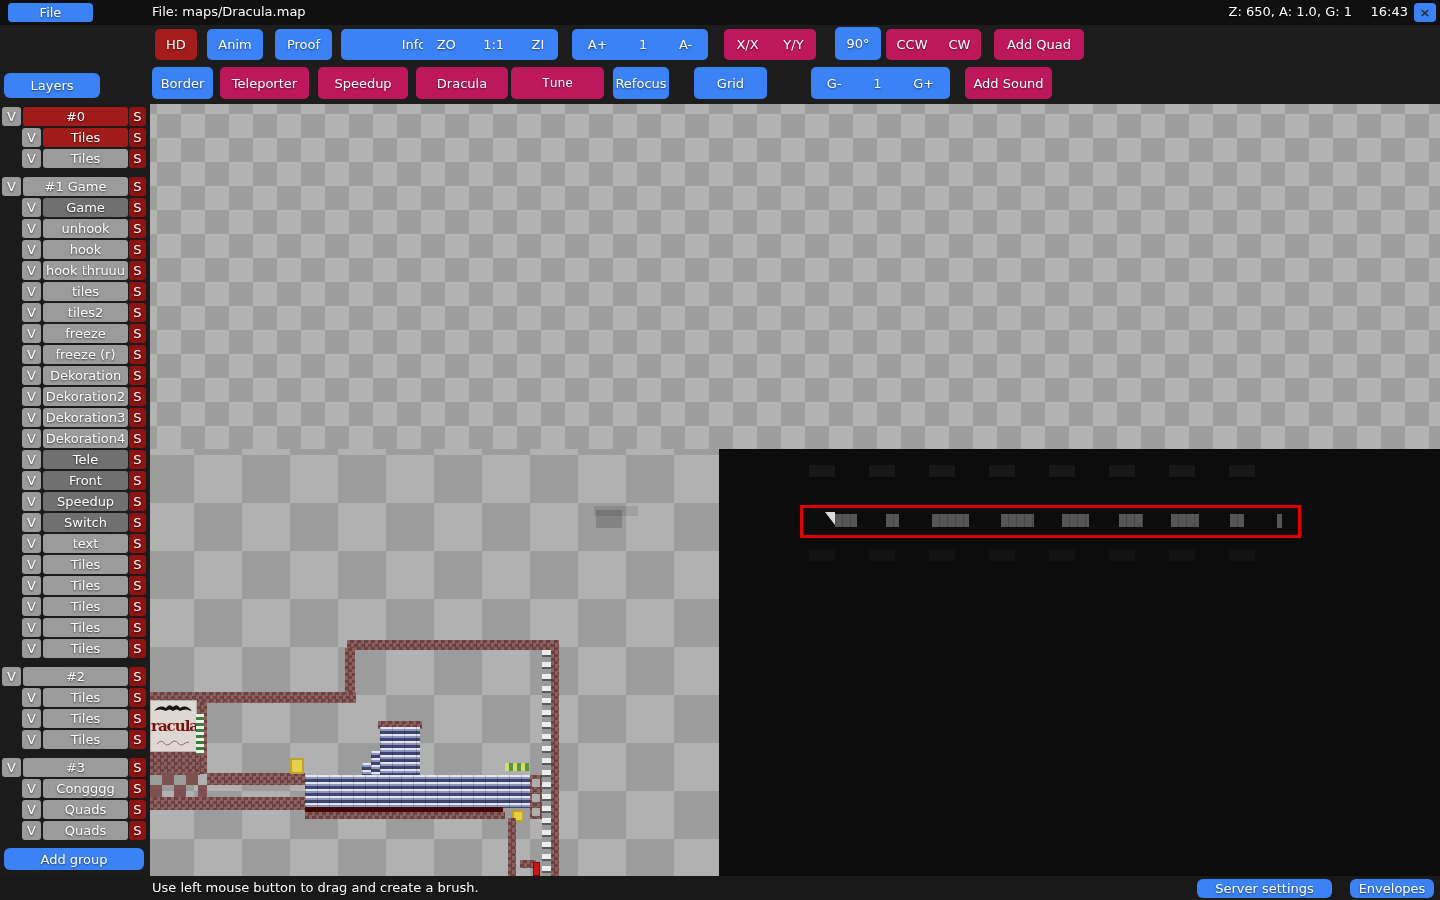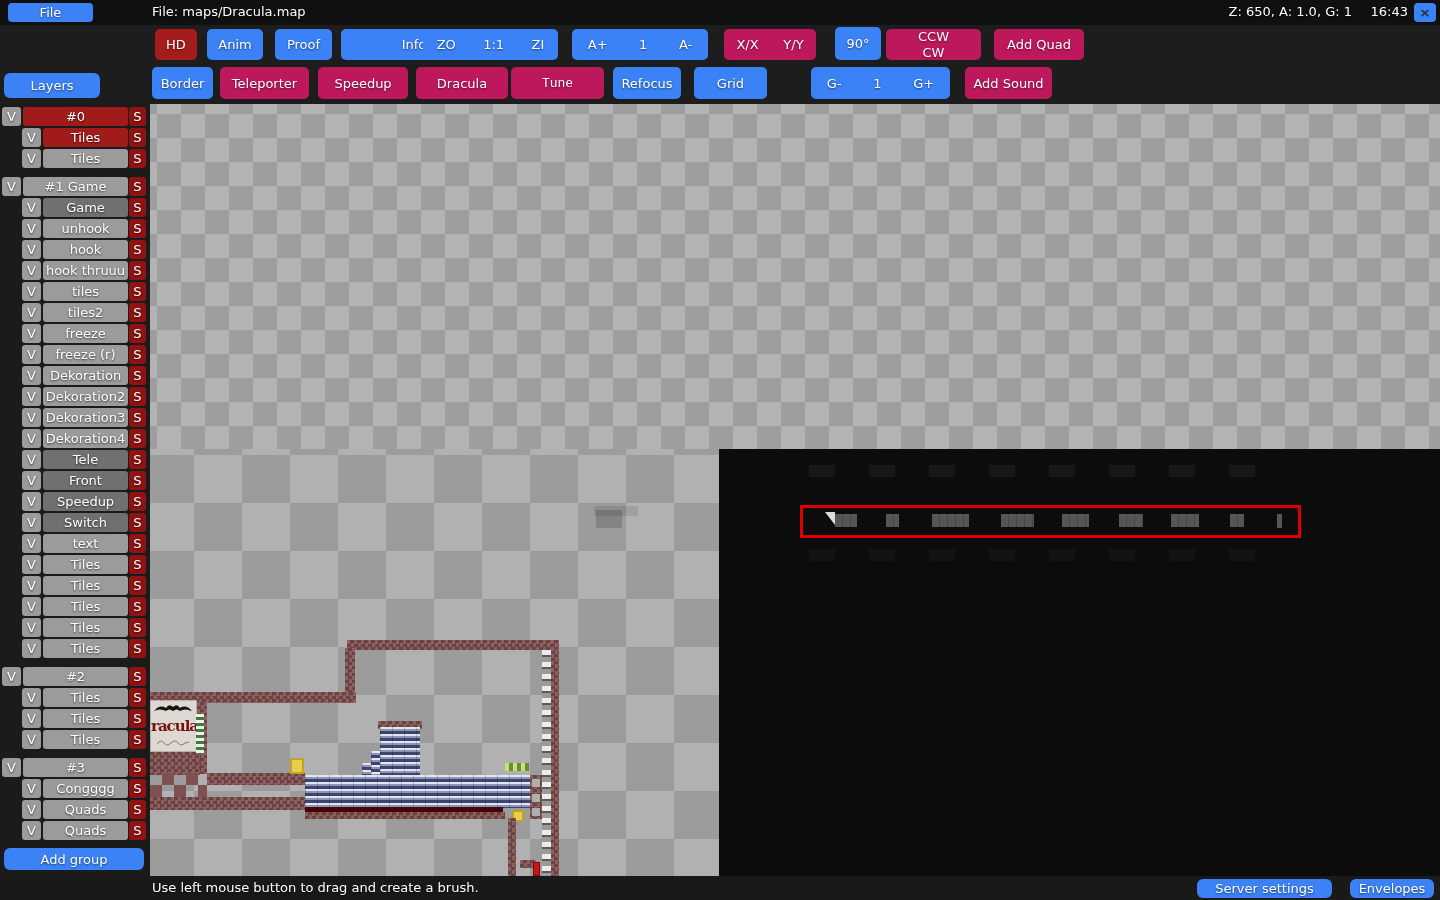--- a/index.html
+++ b/index.html
@@ -79,32 +79,32 @@
   <div class="abs grpbtn gray" style="left:572px;top:4px;width:136px;height:31px;">
     <span>A+</span>
     <span>1</span>
     <span>A-</span>
   </div>
   <div class="abs grpbtn dark" style="left:724px;top:4px;width:92px;height:31px;">
     <span>X/X</span>
     <span>Y/Y</span>
   </div>
   <div class="abs btn gray" style="left:835px;top:2px;width:46px;height:33px;">90°</div>
-  <div class="abs grpbtn dark" style="left:886px;top:4px;width:95px;height:31px;flex-direction:column;">
+  <div class="abs grpbtn dark" style="left:886px;top:4px;width:95px;height:31px;">
     <span>CCW</span>
     <span>CW</span>
   </div>
   <div class="abs btn dark" style="left:994px;top:4px;width:90px;height:31px;text-align:right;">Add Quad</div>
 
   <div class="abs btn gray" style="left:152px;top:42px;width:61px;height:32px;">Border</div>
   <div class="abs btn dark" style="left:220px;top:42px;width:89px;height:32px;">Teleporter</div>
   <div class="abs btn dark" style="left:318px;top:42px;width:90px;height:32px;">Speedup</div>
   <div class="abs btn dark" style="left:416px;top:42px;width:92px;height:32px;">Dracula</div>
   <div class="abs btn dark" style="left:511px;top:42px;width:93px;height:32px;font-family:Liberation Mono, monospace;">Tune</div>
-  <div class="abs btn gray" style="left:613px;top:42px;width:68px;height:32px;">Refocus</div>
+  <div class="abs btn gray" style="left:613px;top:42px;width:56px;height:32px;">Refocus</div>
   <div class="abs btn gray" style="left:694px;top:42px;width:73px;height:32px;">Grid</div>
   <div class="abs grpbtn gray" style="left:811px;top:42px;width:139px;height:32px;">
     <span>G-</span>
     <span>1</span>
     <span>G+</span>
   </div>
   <div class="abs btn dark" style="left:965px;top:42px;width:87px;height:32px;">Add Sound</div>
 </div>
 
 <div class="abs" style="left:0;top:70px;width:150px;height:806px;">

